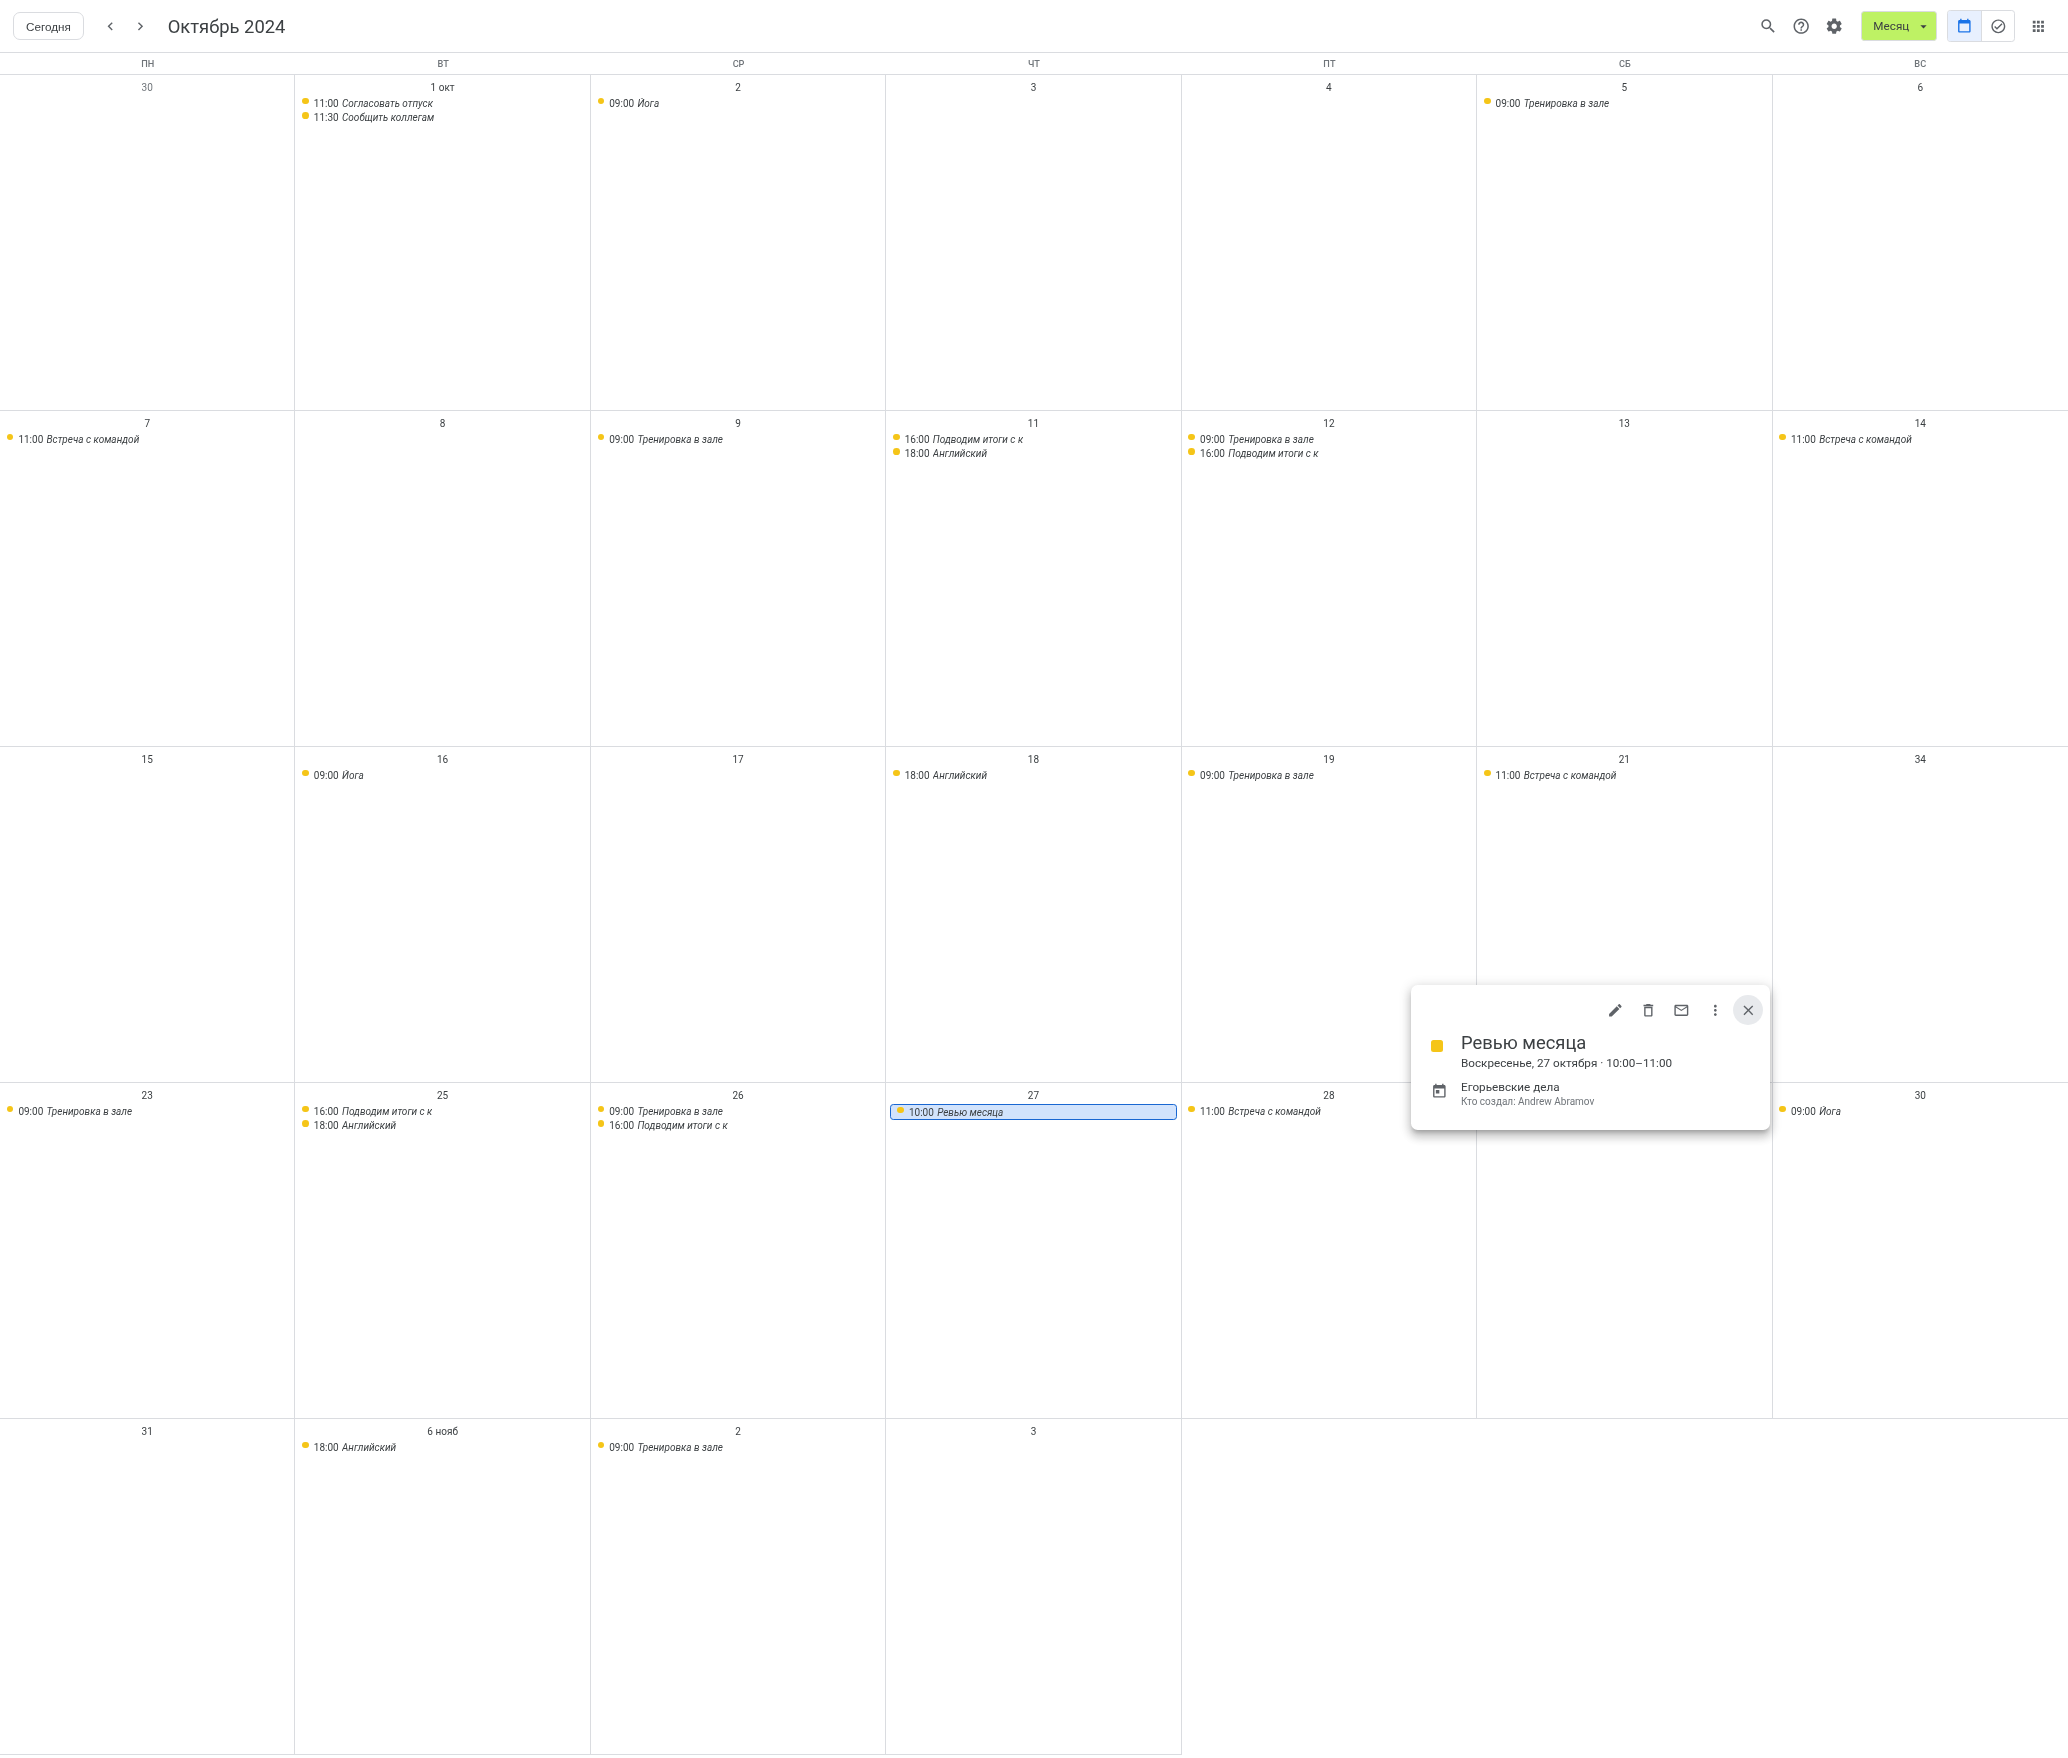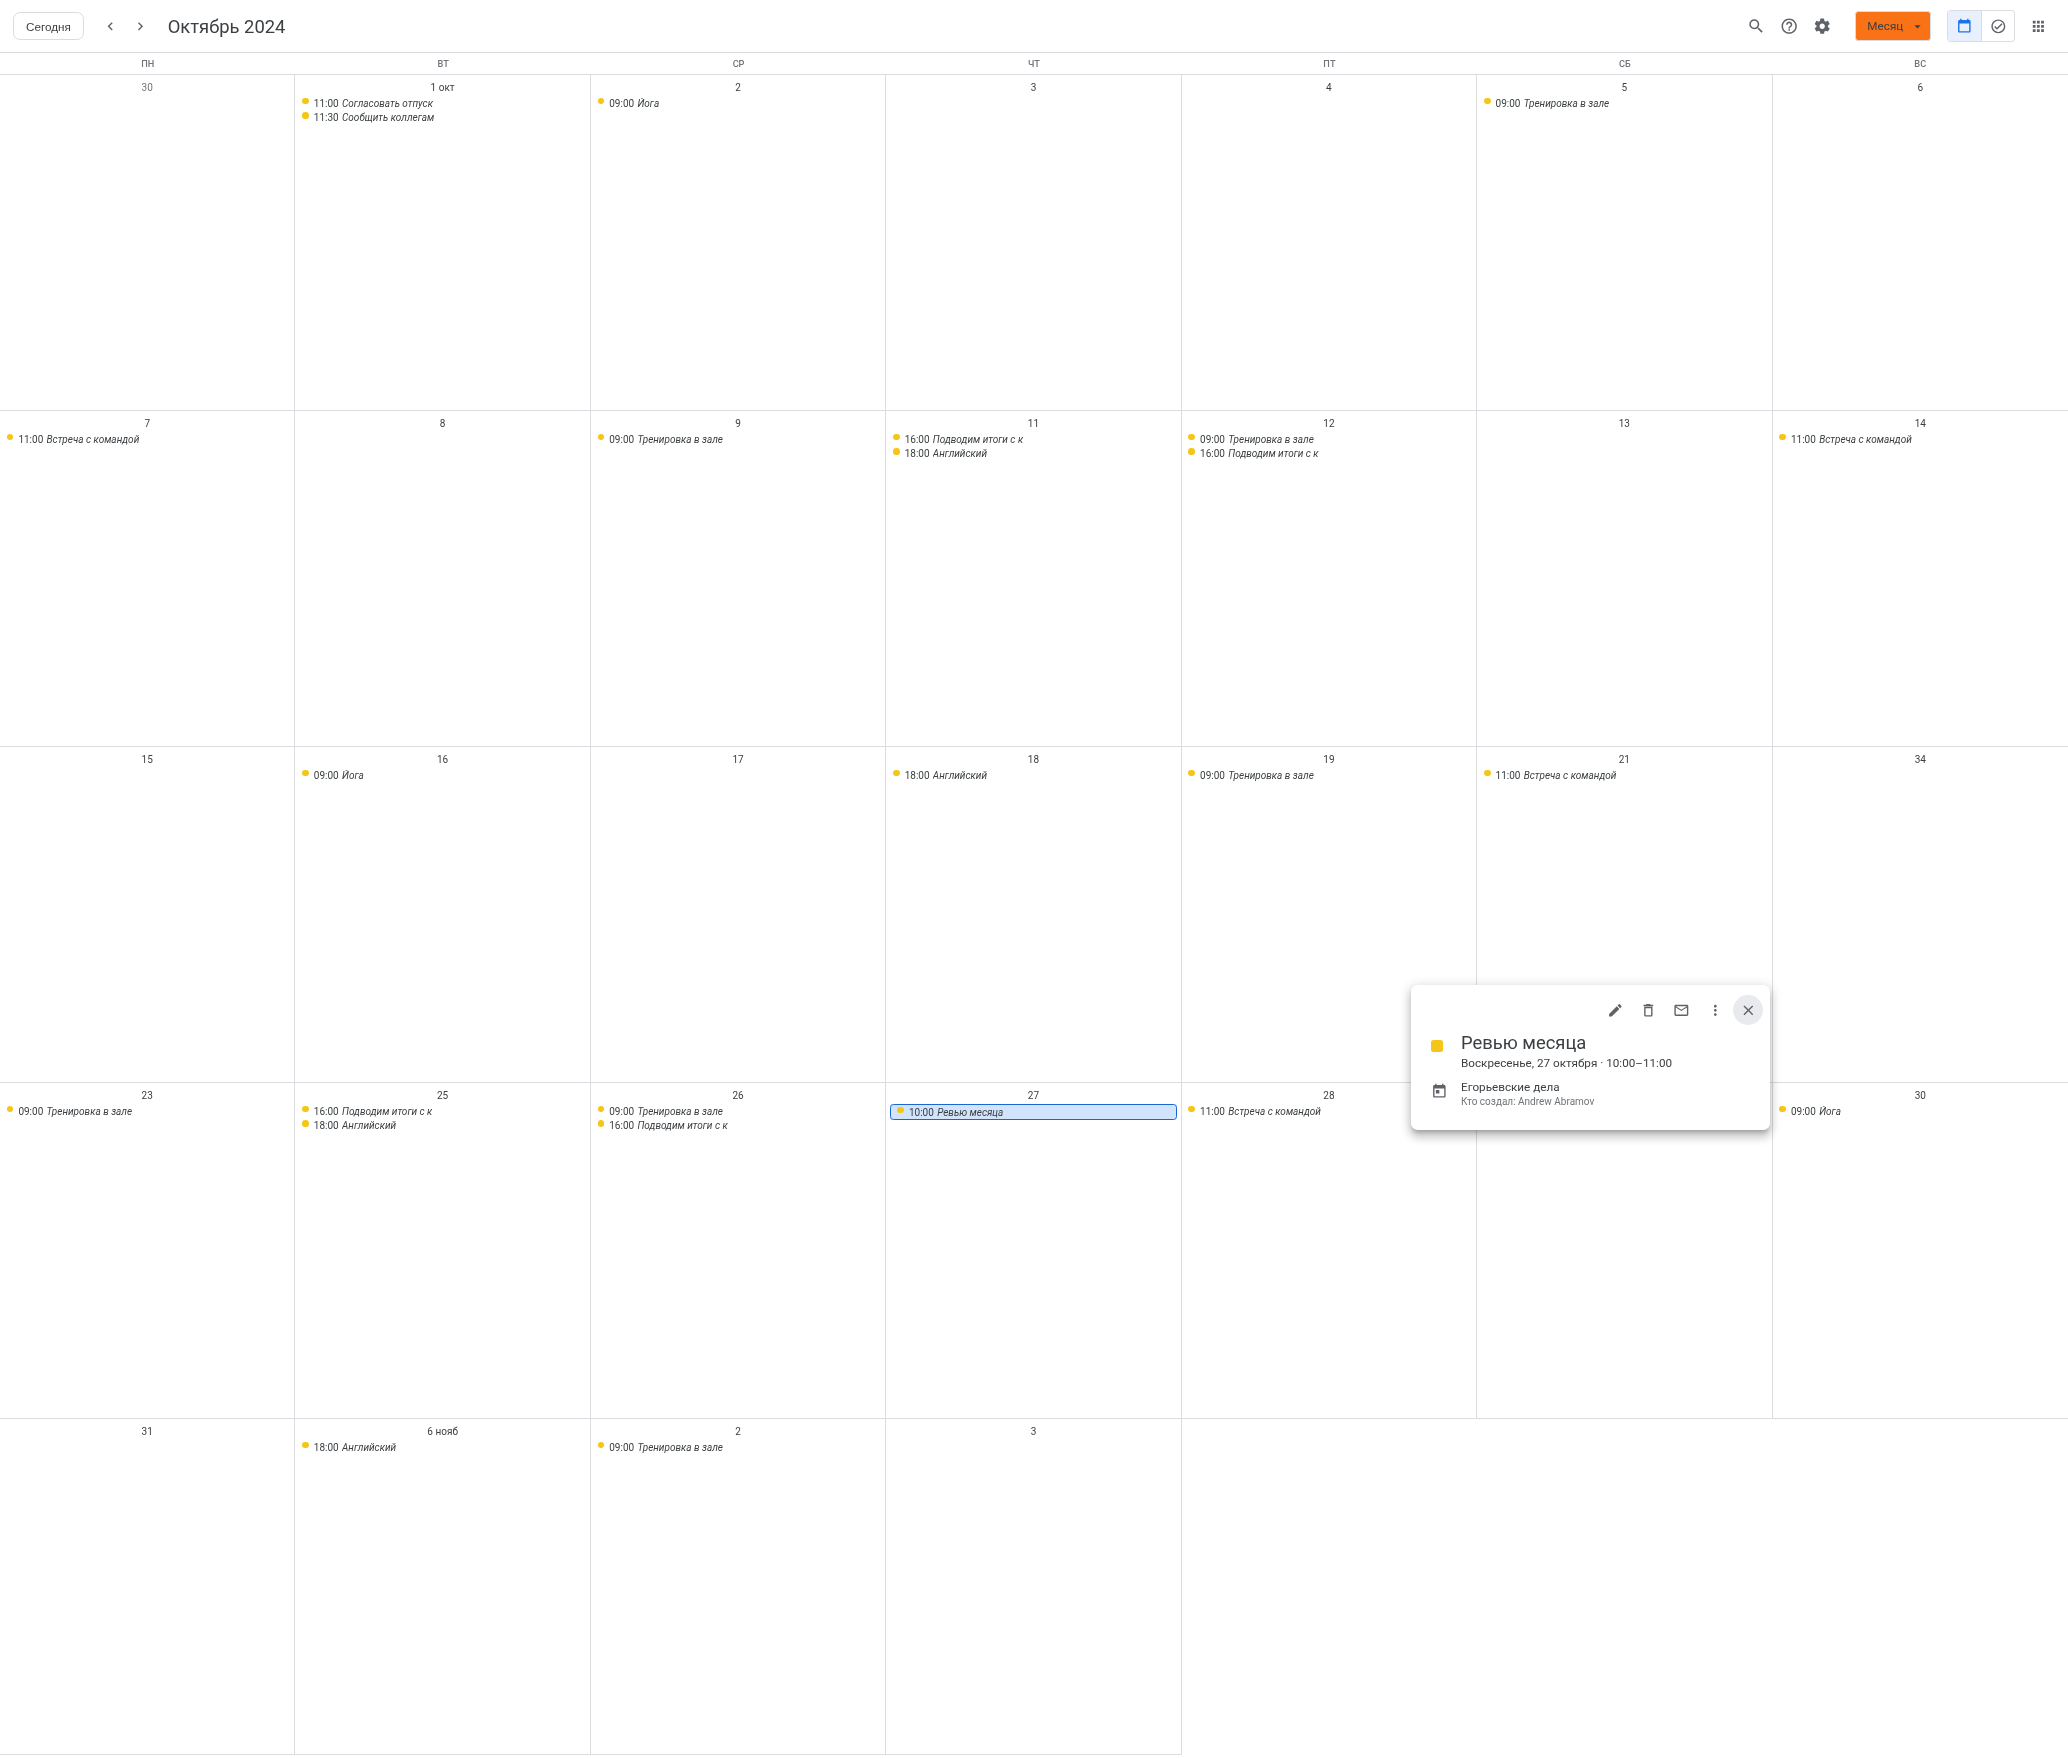--- a/index.html
+++ b/index.html
@@ -4,21 +4,21 @@
 <style>
 * { box-sizing: border-box; margin: 0; padding: 0; }
 body { font-family: 'Google Sans', Roboto, Arial, sans-serif; background: #fff; color: #3c4043; }
 .header { display: flex; align-items: center; padding: 6.7px 13.4px; border-bottom: 0.8px solid #dadce0; height: 53px; }
 .today-btn { border: 0.8px solid #dadce0; background: #fff; padding: 6.7px 11.7px; border-radius: 7px; font-size: 11.7px; color: #3c4043; cursor: pointer; margin-right: 13.4px; }
 .nav-arrows { display: flex; gap: 3.3px; margin-right: 13.4px; }
 .nav-arrow { width: 27px; height: 27px; display: flex; align-items: center; justify-content: center; border-radius: 50%; cursor: pointer; color: #5f6368; }
 .page-title { font-size: 18.4px; color: #3c4043; font-weight: 400; }
 .header-spacer { flex: 1; }
 .header-icon { width: 33px; height: 33px; display: flex; align-items: center; justify-content: center; border-radius: 50%; cursor: pointer; color: #5f6368; }
-.view-select { border: 0.8px solid #dadce0; background: #f97316; padding: 6.7px 5px 6.7px 11.7px; border-radius: 3.3px; font-size: 11.7px; color: #3c4043; cursor: pointer; margin: 0 16px; display: flex; align-items: center; gap: 6.7px; }
+.view-select { border: 0.8px solid #dadce0; background: #bef264; padding: 6.7px 5px 6.7px 11.7px; border-radius: 3.3px; font-size: 11.7px; color: #3c4043; cursor: pointer; margin: 0 10px; display: flex; align-items: center; gap: 6.7px; }
 .toggle-group { display: flex; border: 0.8px solid #dadce0; border-radius: 3.3px; overflow: hidden; margin-right: 6.7px; }
 .toggle-btn { width: 33px; height: 30px; display: flex; align-items: center; justify-content: center; cursor: pointer; color: #5f6368; }
 .toggle-btn.active { background: #e8f0fe; color: #1a73e8; }
 .toggle-btn + .toggle-btn { border-left: 0.8px solid #dadce0; }
 .day-headers { display: grid; grid-template-columns: repeat(7, 1fr); border-bottom: 0.8px solid #dadce0; }
 .day-header { text-align: center; padding: 5px 16px; font-size: 9.2px; color: #70757a; font-weight: 500; }
 .grid { display: grid; grid-template-columns: repeat(7, 1fr); grid-template-rows: repeat(5, 1fr); height: calc(100vh - 78px); }
 .cell { border-right: 0.8px solid #dadce0; border-bottom: 0.8px solid #dadce0; padding: 3.3px 0; overflow: hidden; position: relative; }
 .cell:nth-child(7n) { border-right: none; }
 .date-num { text-align: center; font-size: 10px; color: #3c4043; margin-bottom: 3.3px; padding-top: 3.3px; }

